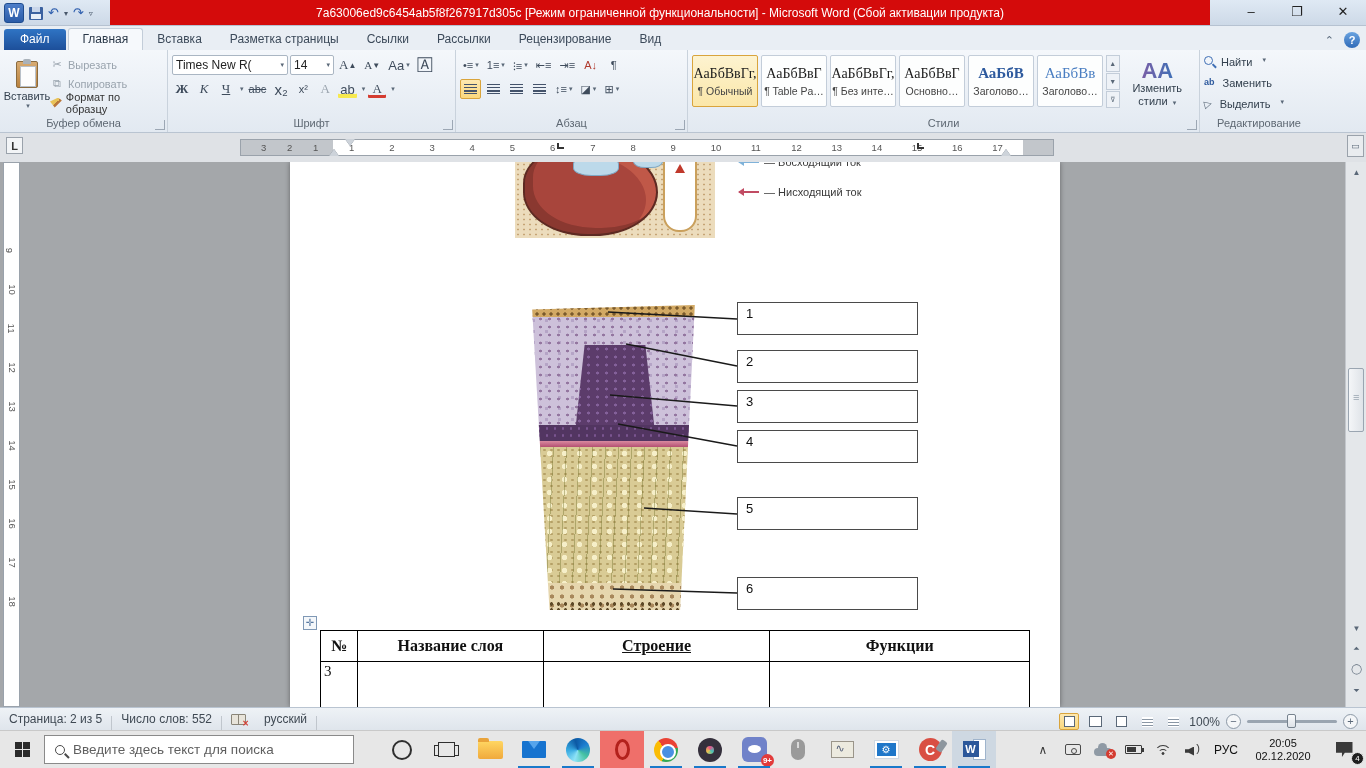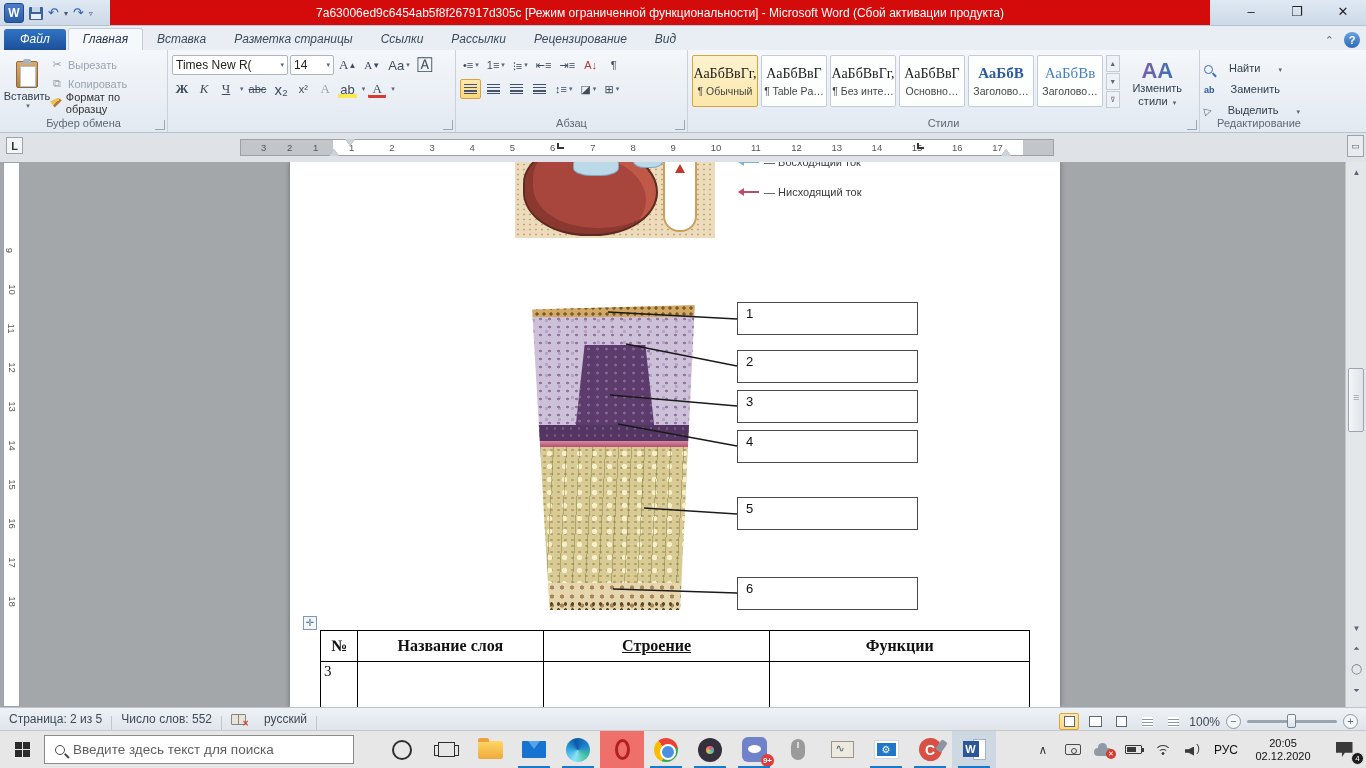--- a/index.html
+++ b/index.html
@@ -16,21 +16,21 @@
   .qat-save::before { content:""; position:absolute; left:3px; top:0; width:8px; height:5px; background:#c9d6ea; }
   .qat-save::after { content:""; position:absolute; left:2px; bottom:1px; width:10px; height:5px; background:#e8eef7; }
   .qat-caret { font-size:8px; color:#49586b; }
   .red-banner { position:absolute; left:110px; right:156px; top:0; bottom:0; background:#d40b0b; display:flex; align-items:center; justify-content:center; }
   .red-banner span { color:#fff; font-size:12px; white-space:nowrap; overflow:hidden; }
   .win-controls { position:absolute; right:0; top:0; height:26px; display:flex; }
   .win-btn { width:46px; height:22px; display:flex; align-items:center; justify-content:center; color:#222; font-size:13px; }
 
   
   #tabrow { position:relative; height:24px; background:#e9eef4; display:flex; align-items:flex-end; padding-left:4px; }
-  .tab { padding:3px 14px 4px 14px; font-size:12px; color:#3c4a5a;font-style:italic; }
+  .tab { padding:3px 14px 4px 14px; font-size:12px; color:#3c4a5a; }
   .tab-file { background:linear-gradient(#2f74c4,#1d4f9a); color:#fff; border-radius:3px 3px 0 0; padding:3px 16px 4px 16px; margin-right:2px; }
   .tab-active { background:#f6f9fc; border:1px solid #c3cdd9; border-bottom:none; border-radius:3px 3px 0 0; color:#2a3848; }
   .tabrow-right { position:absolute; right:6px; bottom:2px; display:flex; gap:10px; align-items:center; }
   .rib-collapse { color:#5a6a7c; font-size:11px; }
   .help-btn { width:16px; height:16px; border-radius:50%; background:linear-gradient(#6aa3e0,#2f6ab8); color:#fff; font-size:11px; font-weight:bold; display:flex; align-items:center; justify-content:center; }
 
   
   #ribbon { height:83px; background:linear-gradient(#f4f7fb,#e2e9f1); border-bottom:1px solid #b9c4d1; display:flex; }
   .group { display:flex; flex-direction:column; border-right:1px solid #c9d2dc; position:relative; }
   .group-body { flex:1; padding:3px 4px 0 4px; }
@@ -78,21 +78,21 @@
   .style-prev.blue1 { color:#2e5a9e; font-weight:bold; font-size:15px; }
   .style-prev.blue2 { color:#4a7ec2; font-size:15px; }
   .style-name { font-size:10.5px; color:#444; white-space:nowrap; }
   .gal-scroll { width:14px; margin-left:3px; display:flex; flex-direction:column; gap:1px; padding-top:2px; }
   .gal-scroll .sbtn { height:17px; border:1px solid #c3cdd9; background:#eef2f7; font-size:7px; color:#5a6878; display:flex; align-items:center; justify-content:center; }
   .chg-styles { width:78px; display:flex; flex-direction:column; align-items:center; justify-content:center; font-size:11px; color:#33404e; text-align:center; line-height:13px; }
   .aa-big { font-size:22px; font-weight:bold; background:linear-gradient(90deg,#7b5ea6,#3f6fb5); -webkit-background-clip:text; background-clip:text; color:transparent; line-height:22px; }
 
   
   .g-edit { width:118px; border-right:none; }
-  .edit-row { display:flex; align-items:flex-end; gap:16px; height:18px; font-size:11px; color:#33404e; }
+  .edit-row { display:flex; align-items:flex-start; gap:8px; height:18px; font-size:11px; color:#33404e; }
   .mag { width:9px; height:9px; border:1.5px solid #3f6fb5; border-radius:50%; position:relative; }
   .mag::after { content:""; position:absolute; width:5px; height:1.5px; background:#3f6fb5; transform:rotate(45deg); left:7px; top:8px; }
   .abac { font-size:9px; color:#2e5a9e; font-weight:bold; }
   .selarrow { color:#5a6878; font-size:10px; transform:rotate(-15deg); }
 
   
   #rulerrow { position:relative; height:29px; background:#dfe2e6; }
   .tabsel { position:absolute; left:6px; top:4px; width:17px; height:17px; background:#f2f4f6; border:1px solid #9aa2ab; display:flex; align-items:center; justify-content:center; font-weight:bold; font-size:11px; color:#333; }
   .hruler { position:absolute; left:240px; top:6px; width:814px; height:17px; background:#c2c6cb; border:1px solid #9aa2ab; }
   .hr-white { position:absolute; left:92px; right:30px; top:0; bottom:0; background:#fff; }
@@ -345,20 +345,21 @@
           <span class="btn fbtn" style="text-decoration:line-through;font-size:11px">abc</span>
           <span class="btn fbtn" style="font-size:15px">x₂</span>
           <span class="btn fbtn" style="font-size:11px">x²</span>
           <span class="btn fbtn dis serifb">А</span>
           <span class="btn fbtn u-yel">ab</span>
             <span class="caret">▾</span>
           <span class="btn fbtn serifb u-red">А</span>
             <span class="caret">▾</span>
         </div>
       </div>
+      <div class="group-label">Шрифт</div>
       <div class="dlg-launcher"></div>
     </div>
 
     <div class="group g-para">
       <div class="group-body">
         <div class="font-row">
           <span class="btn pbtn">•≡<span class="caret">▾</span></span>
           <span class="btn pbtn">1≡<span class="caret">▾</span></span>
           <span class="btn pbtn">⁝≡<span class="caret">▾</span></span>
           <span class="btn pbtn">⇤≡</span>

